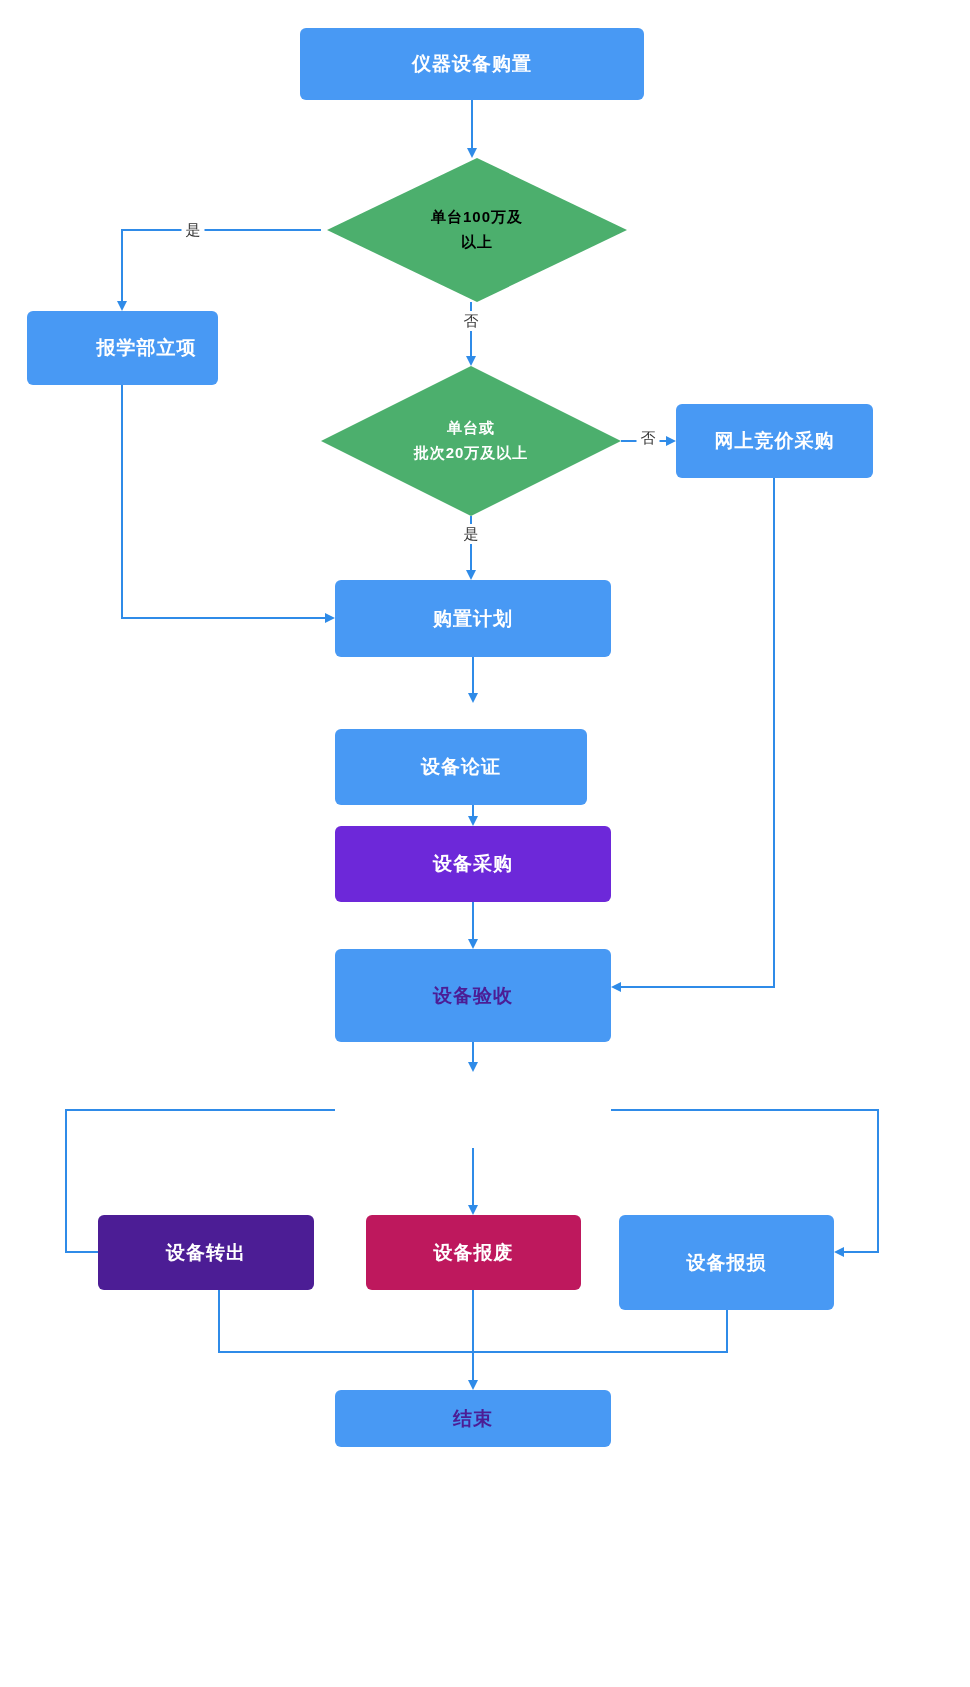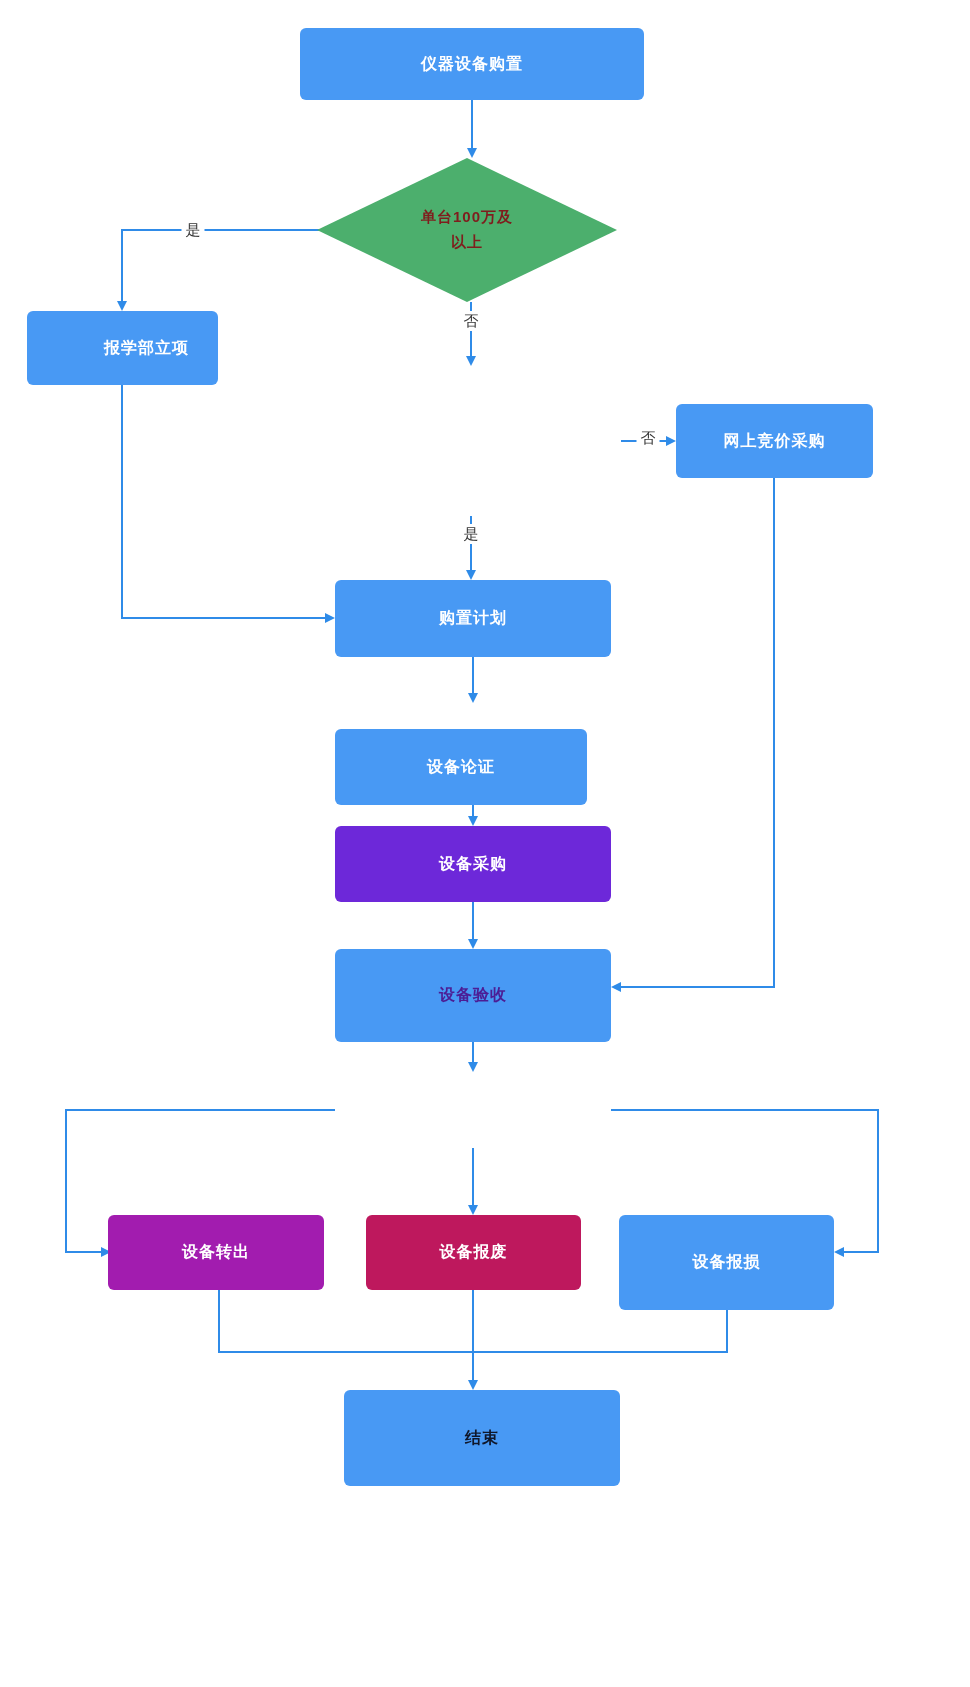--- a/index.html
+++ b/index.html
@@ -21,21 +21,21 @@
     height: 100%;
     display: block;
   }
   .node {
     position: absolute;
     display: flex;
     align-items: center;
     justify-content: center;
     text-align: center;
     color: #ffffff;
-    font-size: 16px;
+    font-size: 19px;
     font-weight: 600;
     letter-spacing: 1px;
     box-sizing: border-box;
   }
   .node.process {
     border-radius: 6px;
   }
   .node.decision {
     clip-path: polygon(50% 0, 100% 50%, 50% 100%, 0 50%);
     border-radius: 0;
@@ -80,50 +80,53 @@
       <polyline points="473,1148 473,1208" fill="none" stroke="#2F8BE8" stroke-width="2" marker-end="url(#arrowhead)"></polyline>
       <polyline points="335,1110 66,1110 66,1252 104,1252" fill="none" stroke="#2F8BE8" stroke-width="2" marker-end="url(#arrowhead)"></polyline>
       <polyline points="611,1110 878,1110 878,1252 841,1252" fill="none" stroke="#2F8BE8" stroke-width="2" marker-end="url(#arrowhead)"></polyline>
       <polyline points="219,1290 219,1352 473,1352" fill="none" stroke="#2F8BE8" stroke-width="2"></polyline>
       <polyline points="727,1290 727,1352 473,1352" fill="none" stroke="#2F8BE8" stroke-width="2"></polyline>
       <polyline points="473,1290 473,1383" fill="none" stroke="#2F8BE8" stroke-width="2" marker-end="url(#arrowhead)"></polyline>
     </svg>
 <div class="node process" style="left: 300px; top: 28px; width: 344px; height: 72px; background: rgb(72, 153, 244); color: rgb(255, 255, 255);">
       <span class="node-label">仪器设备购置</span>
     </div>
-    <div class="node decision" style="left: 317px; top: 158px; width: 300px; height: 144px; background: rgb(76, 175, 109); color: #7f1d1d;">
+    <div class="node decision" style="left: 327px; top: 158px; width: 300px; height: 144px; background: rgb(76, 175, 109); color: #000000;">
       <span class="node-label">单台100万及<br>以上</span>
     </div>
     <div class="node process" style="left: 27px; top: 311px; width: 191px; height: 74px; background: rgb(72, 153, 244); color: rgb(255, 255, 255); padding-left: 48px;">
       <span class="node-label">报学部立项</span>
+    </div>
+    <div class="node decision" style="left: 321px; top: 366px; width: 300px; height: 150px; background: rgb(76, 175, 109); color: rgb(255, 255, 255);">
+      <span class="node-label">单台或<br>批次20万及以上</span>
     </div>
     <div class="node process" style="left: 335px; top: 580px; width: 276px; height: 77px; background: rgb(72, 153, 244); color: rgb(255, 255, 255);">
       <span class="node-label">购置计划</span>
     </div>
     <div class="node process" style="left: 676px; top: 404px; width: 197px; height: 74px; background: rgb(72, 153, 244); color: rgb(255, 255, 255);">
       <span class="node-label">网上竞价采购</span>
     </div>
     <div class="node process" style="left: 335px; top: 729px; width: 252px; height: 76px; background: rgb(72, 153, 244); color: rgb(255, 255, 255);">
       <span class="node-label">设备论证</span>
     </div>
     <div class="node process" style="left: 335px; top: 826px; width: 276px; height: 76px; background: #6d28d9; color: rgb(255, 255, 255);">
       <span class="node-label">设备采购</span>
     </div>
     <div class="node process" style="left: 335px; top: 949px; width: 276px; height: 93px; background: rgb(72, 153, 244); color: #4c1d95;">
       <span class="node-label">设备验收</span>
     </div>
-    <div class="node process" style="left: 108px; top: 1215px; width: 216px; height: 75px; background: #a21caf; color: rgb(255, 255, 255);">
+    <div class="node process" style="left: 98px; top: 1215px; width: 216px; height: 75px; background: #4c1d95; color: rgb(255, 255, 255);">
       <span class="node-label">设备转出</span>
     </div>
     <div class="node process" style="left: 366px; top: 1215px; width: 215px; height: 75px; background: #be185d; color: rgb(255, 255, 255);">
       <span class="node-label">设备报废</span>
     </div>
     <div class="node process" style="left: 619px; top: 1215px; width: 215px; height: 95px; background: rgb(72, 153, 244); color: rgb(255, 255, 255);">
       <span class="node-label">设备报损</span>
     </div>
-    <div class="node process" style="left: 344px; top: 1390px; width: 276px; height: 96px; background: rgb(72, 153, 244); color: #0f172a;">
+    <div class="node process" style="left: 335px; top: 1390px; width: 276px; height: 57px; background: rgb(72, 153, 244); color: #4c1d95;">
       <span class="node-label">结束</span>
     </div>
     <div class="edge-label" style="left: 193px; top: 230px; color: rgb(51, 51, 51);">是</div>
     <div class="edge-label" style="left: 471px; top: 321px; color: rgb(51, 51, 51);">否</div>
     <div class="edge-label" style="left: 648px; top: 438px; color: rgb(51, 51, 51);">否</div>
     <div class="edge-label" style="left: 471px; top: 534px; color: rgb(51, 51, 51);">是</div>
   </div>
 
 </body></html>

